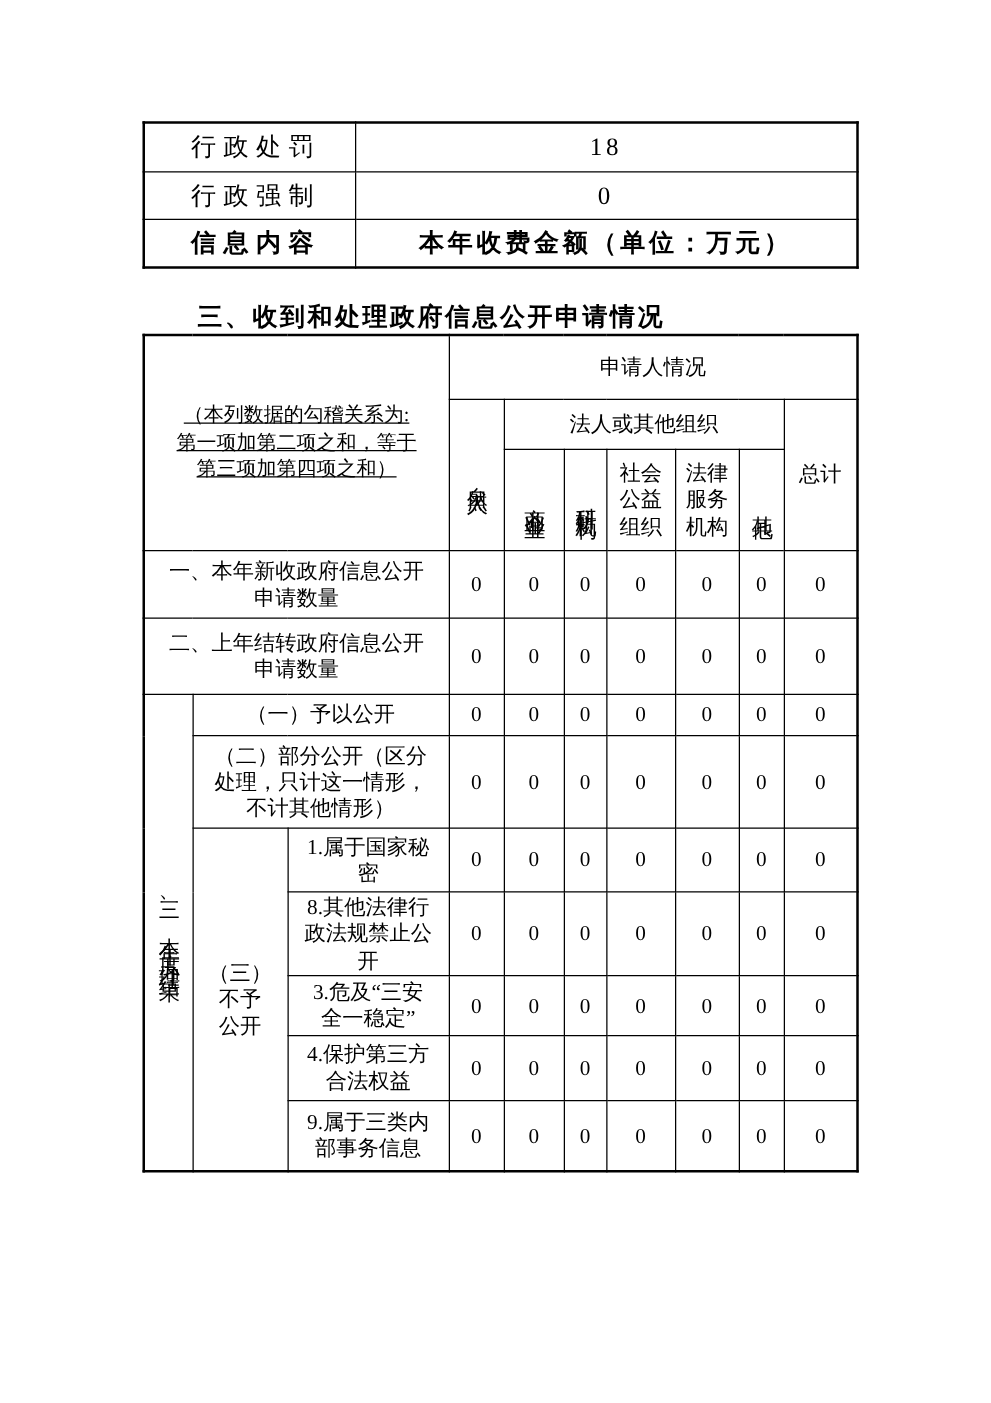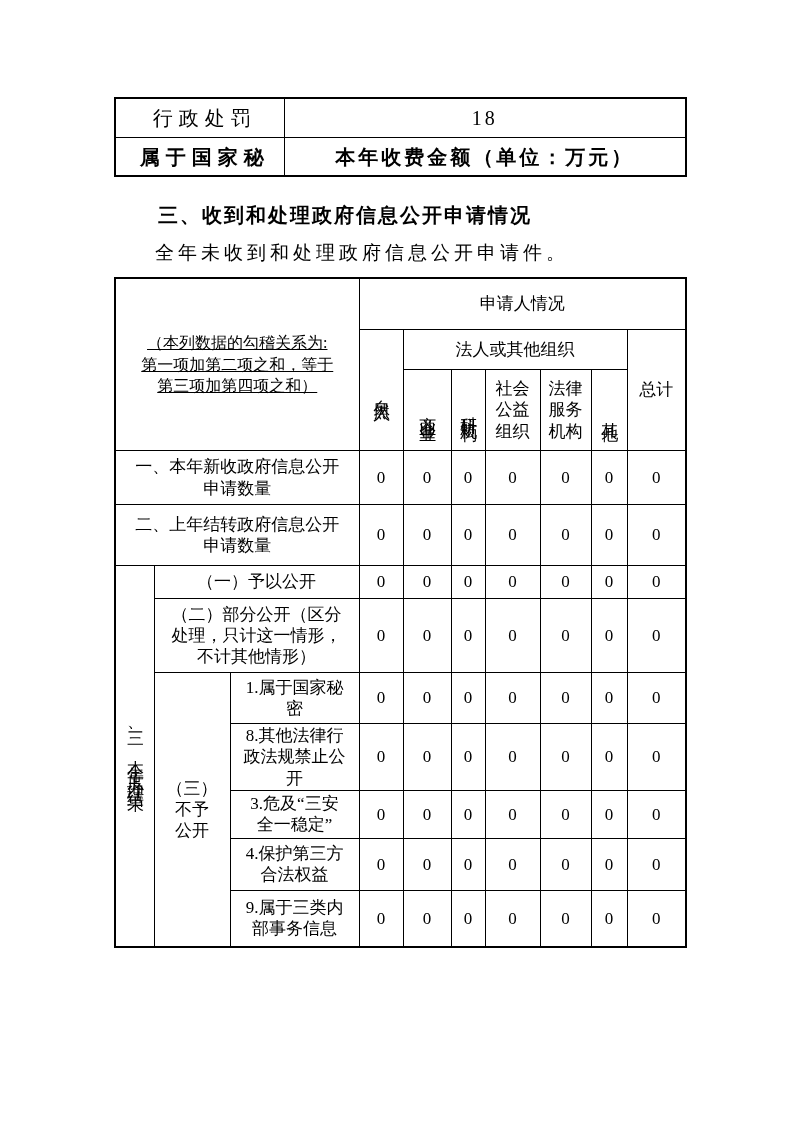--- a/index.html
+++ b/index.html
@@ -102,29 +102,32 @@
   <table class="fee-table">
     <colgroup>
         <col style="width:169px">
         <col style="width:402px">
       </colgroup>
     <tbody>
       <tr class="r1">
         <td class="lbl">行政处罚</td>
         <td>18</td>
       </tr>
+      <tr class="r2">
+        <td class="lbl">行政强制</td>
+        <td>0</td>
+      </tr>
       <tr class="r4">
-        <td class="bold lbl">属于国家秘</td>
+        <td class="bold lbl">信息内容</td>
         <td class="bold">本年收费金额（单位：万元）</td>
       </tr>
     </tbody>
   </table>
 
   <div class="section-heading">三、收到和处理政府信息公开申请情况</div>
-  <div class="section-para">全年未收到和处理政府信息公开申请件。</div>
 
   <table class="req-table">
     <colgroup>
       <col style="width:39px">
         <col style="width:76px">
         <col style="width:129px">
       <col style="width:44px">
         <col style="width:48px">
         <col style="width:34px">
       <col style="width:55px">

